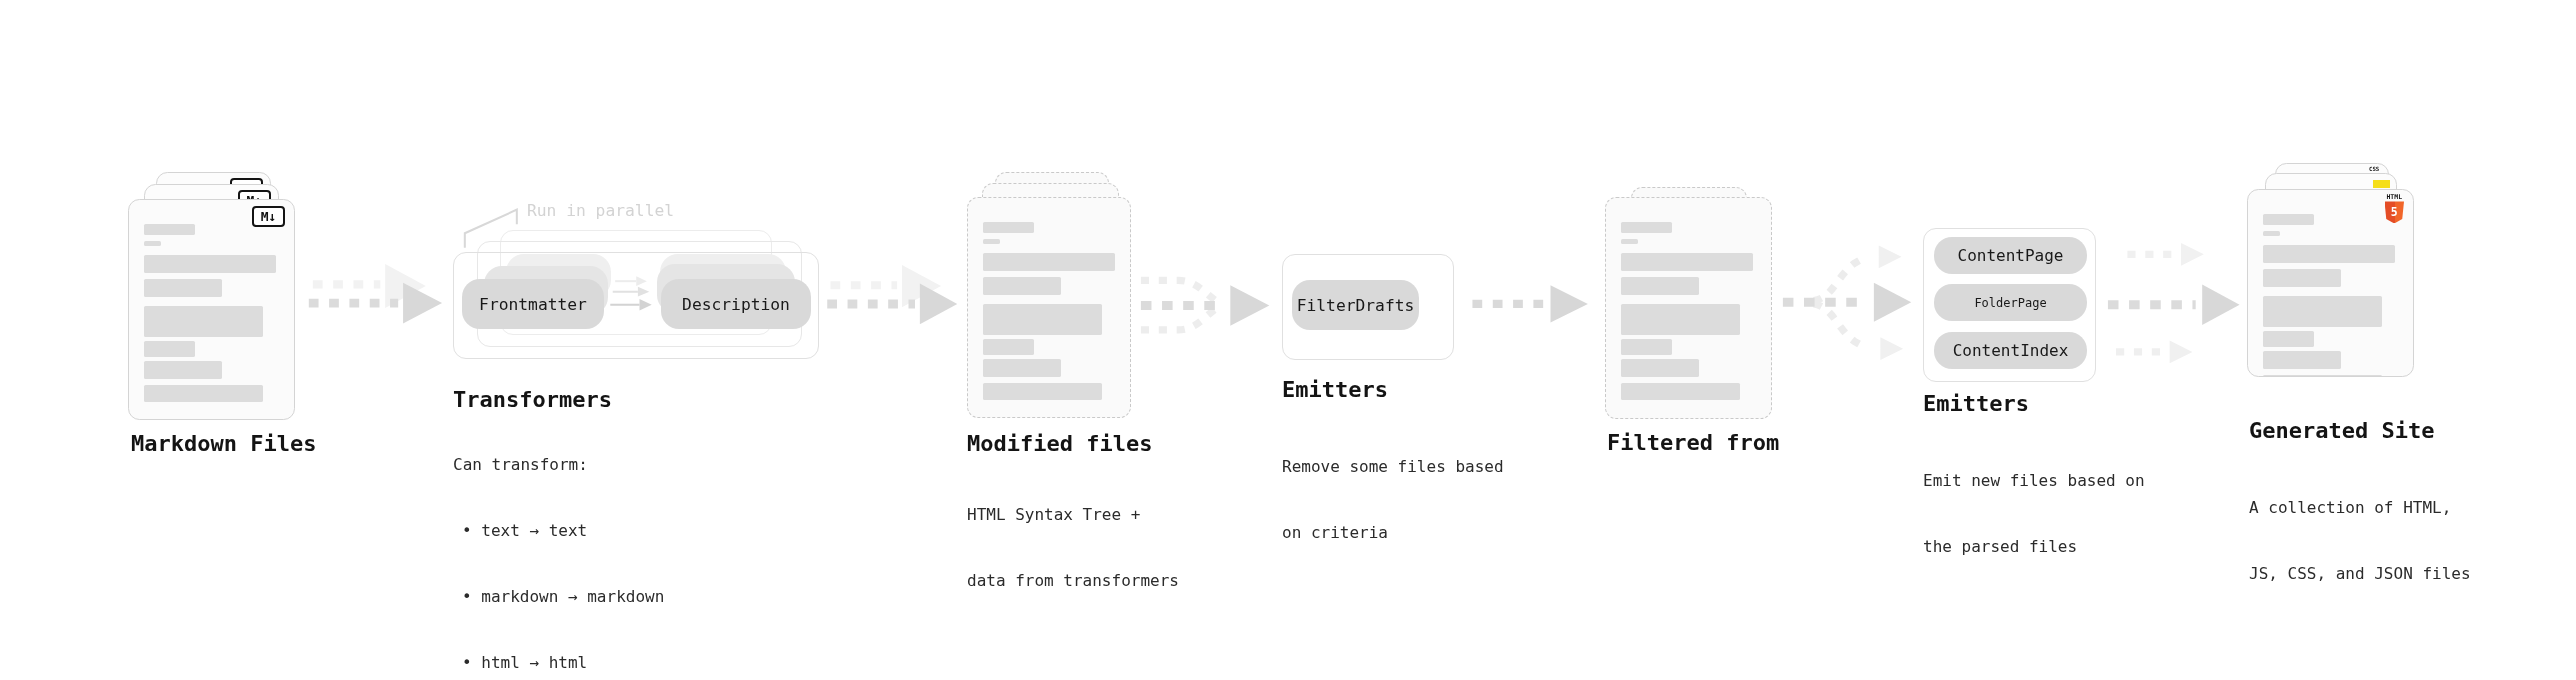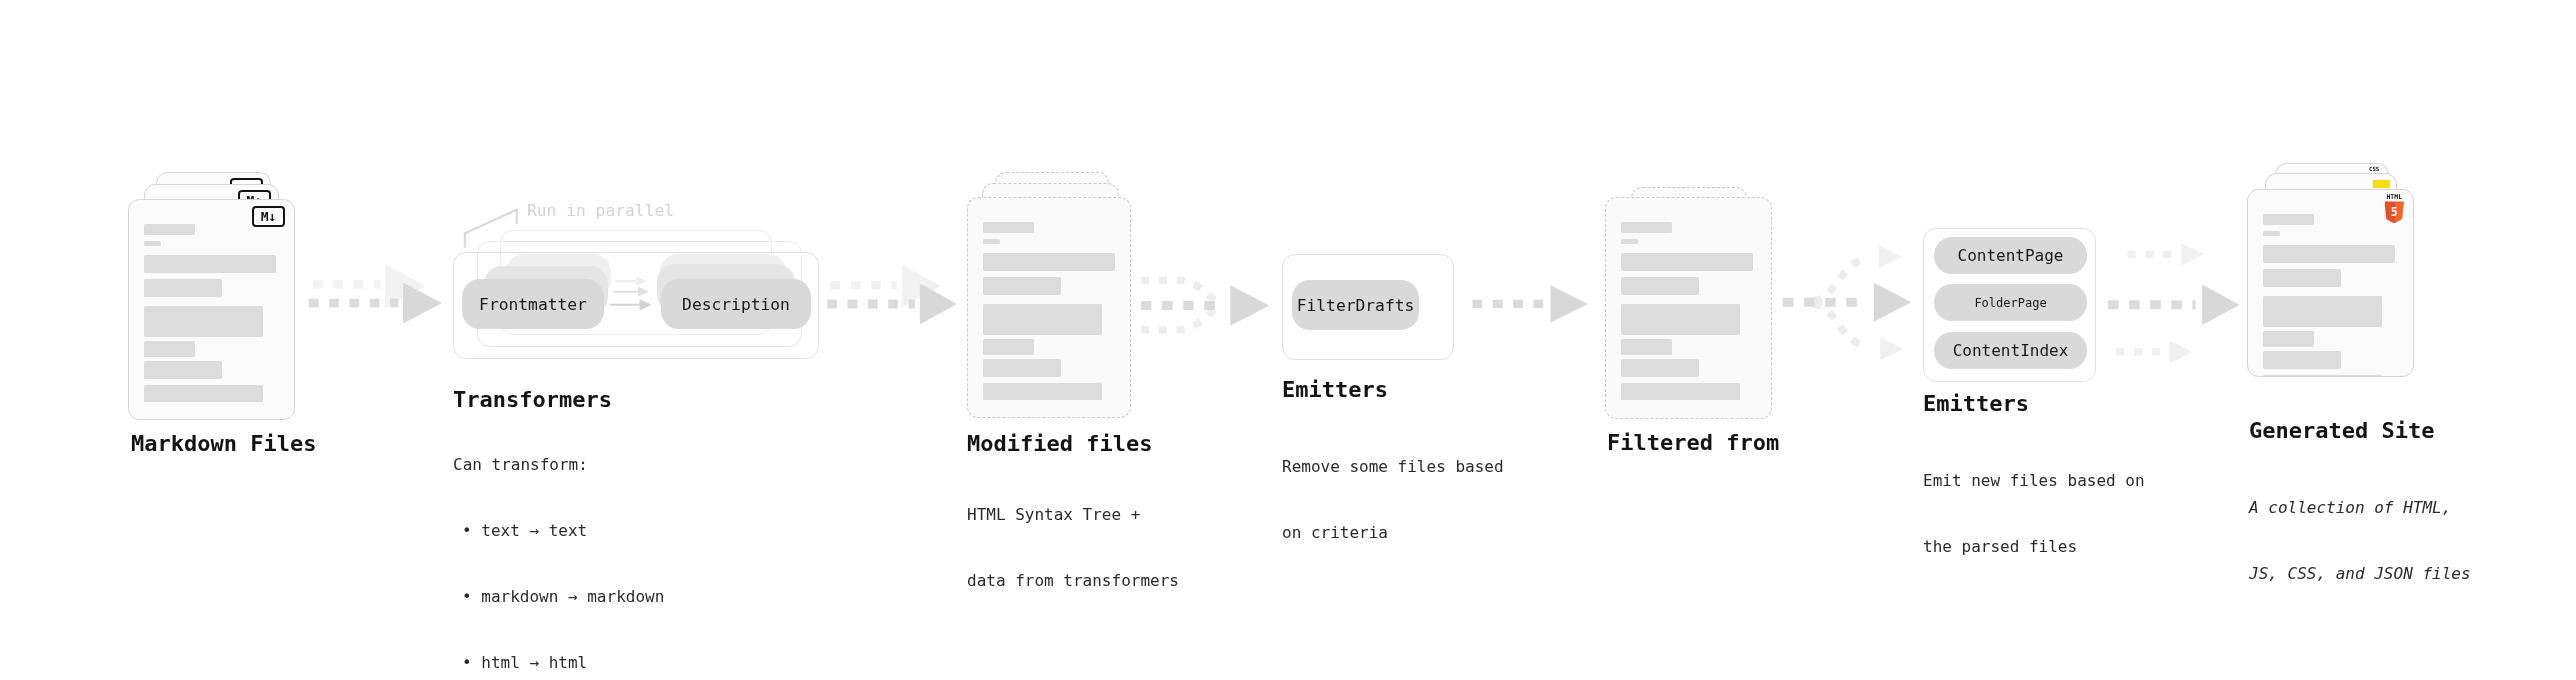--- a/index.html
+++ b/index.html
@@ -182,21 +182,21 @@
           <div class="bar" style="width: 17px; height: 4.9px; top: 41px;"></div>
           <div class="bar" style="width: 132px; height: 18px; top: 55px;"></div>
           <div class="bar" style="width: 78px; height: 18px; top: 79px;"></div>
           <div class="bar" style="width: 119px; height: 31px; top: 106px;"></div>
           <div class="bar" style="width: 51px; height: 16.3px; top: 141px;"></div>
           <div class="bar" style="width: 78px; height: 18px; top: 161px;"></div>
           <div class="bar" style="width: 119px; height: 17px; top: 185px;"></div>
         </div>
     </div>
     <div class="stage-label" style="left:2249px;top:418px;">Generated Site</div>
-    <div class="stage-desc" style="left:2249px;top:453px;font-style:italic;">
+    <div class="stage-desc" style="left:2249px;top:453px;">
       <div>A collection of HTML,</div>
       <div>JS, CSS, and JSON files</div>
     </div>
   </section>
 
   <svg class="overlay" width="2576" height="681" viewBox="0 0 3170 838">
 
     <polyline points="572,305 572,287 636,258 636,276" fill="none" stroke="#d8d8d8" stroke-width="2.5"></polyline>
 
     <g>

